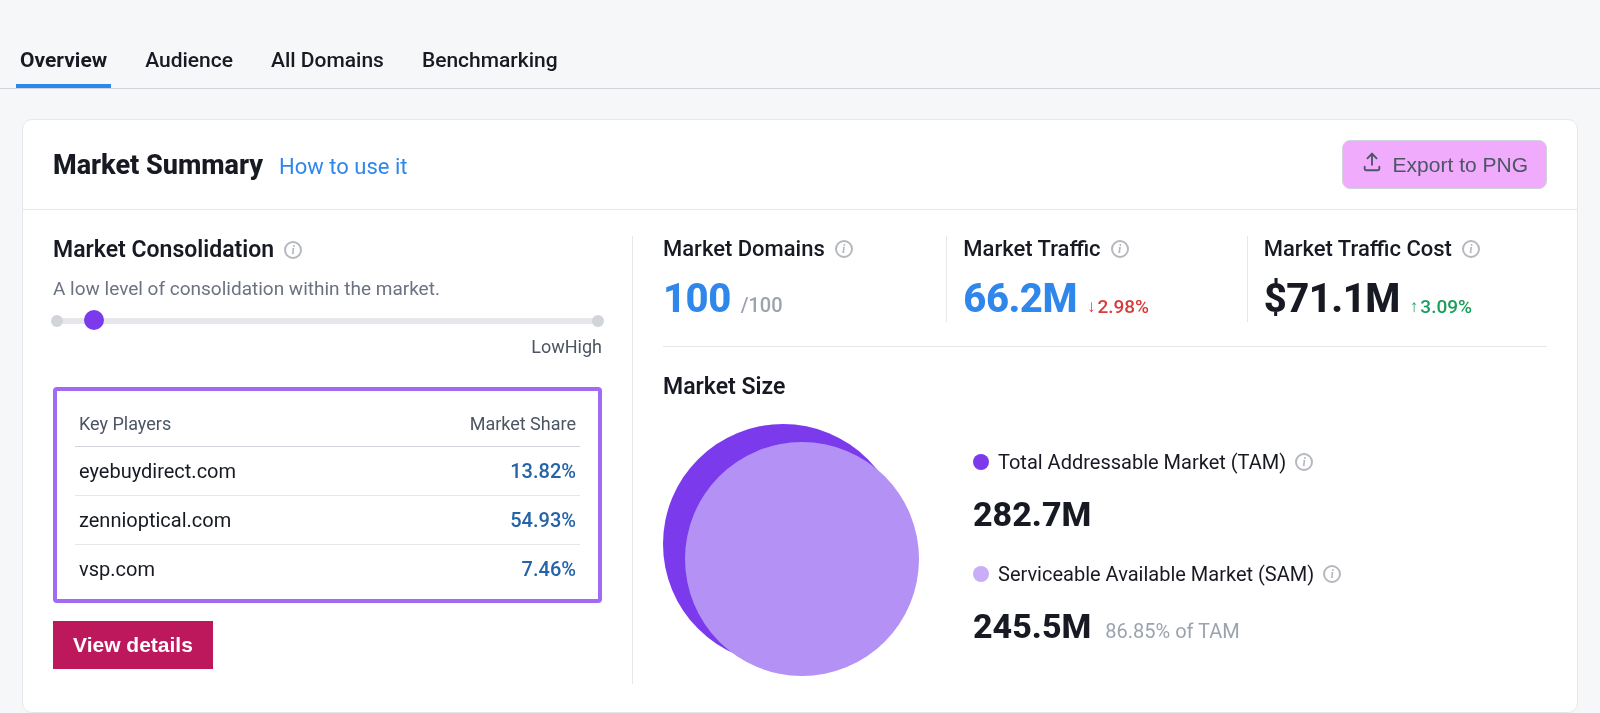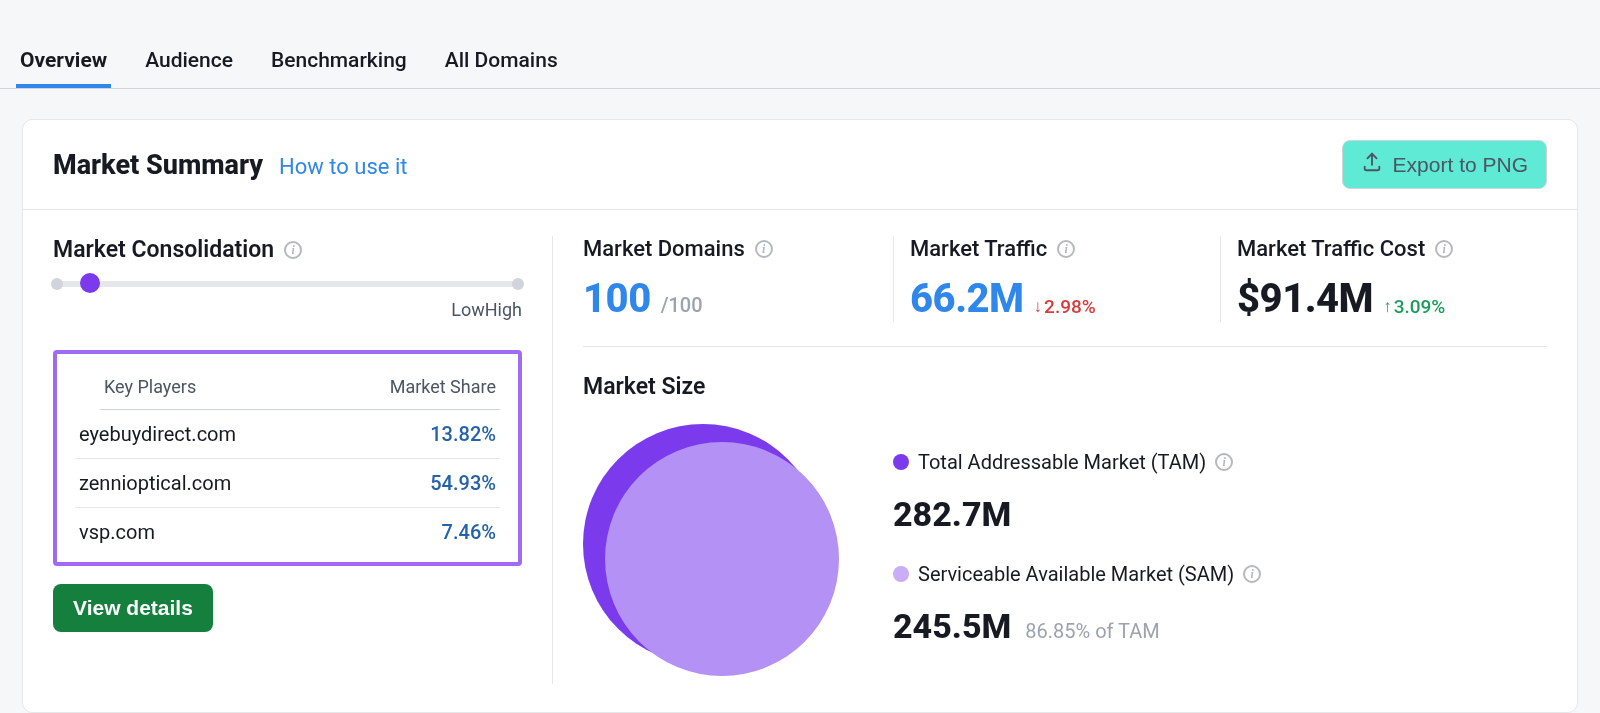--- a/index.html
+++ b/index.html
@@ -63,34 +63,34 @@
     color: #2f86eb;
     cursor: pointer;
   }
   .export-btn {
     display: flex;
     align-items: center;
     gap: 10px;
     font-size: 21px;
     font-weight: 500;
     color: #4b5563;
-    background: #5eead4;
+    background: #f0abfc;
     border: 1px solid #cfd4da;
     border-radius: 8px;
     padding: 10px 18px;
     cursor: pointer;
   }
   .export-btn svg { width: 22px; height: 22px; }
   
   .card-body {
     display: flex;
     padding: 26px 30px 28px 30px;
   }
   .left-col {
-    width: 500px;
+    width: 580px;
     padding-right: 30px;
     border-right: 1px solid #e5e7eb;
   }
   .right-col {
     flex: 1;
     padding-left: 30px;
   }
   .section-title {
     font-size: 23px;
     font-weight: 600;
@@ -160,37 +160,36 @@
     display: flex;
     justify-content: space-between;
     align-items: center;
     font-size: 19px;
     padding: 12px 4px;
   }
   .players-head {
     color: #4b5563;
     font-size: 18px;
     border-bottom: 1px solid #d1d5db;
-    margin-left: 25px;
   }
   .players-row {
     border-bottom: 1px solid #e5e7eb;
     color: #171a22;
     font-size: 20px;
   }
   .players-row:last-child { border-bottom: none; }
   .players-row .share { color: #2563a8; font-weight: 500; }
   .view-details-btn {
     margin-top: 18px;
-    background: #15803d;
+    background: #be185d;
     color: #fff;
     font-size: 21px;
     font-weight: 600;
     border: none;
-    border-radius: 8px;
+    border-radius: 0;
     padding: 12px 20px;
     cursor: pointer;
   }
   
   .metrics-row {
     display: flex;
     border-bottom: 1px solid #e5e7eb;
     padding-bottom: 24px;
   }
   .metric {
@@ -257,22 +256,22 @@
   .legend-value-row { margin-top: 6px; display: flex; align-items: baseline; gap: 14px; }
   .legend-value { font-size: 34px; font-weight: 800; color: #171a22; margin-top: 14px; }
   .legend-sub { font-size: 20px; color: #9ca3af; }
 </style>
 </head>
 <body>
 
 <div class="tabs">
   <div class="tab active">Overview</div>
   <div class="tab">Audience</div>
+  <div class="tab">All Domains</div>
   <div class="tab">Benchmarking</div>
-  <div class="tab">All Domains</div>
 </div>
 
 <div class="card">
   <div class="card-header">
     <div class="card-header-left">
       <div class="card-title">Market Summary</div>
       <div class="howto-link">How to use it</div>
     </div>
     <button class="export-btn">
       <span>
@@ -286,20 +285,21 @@
     </button>
   </div>
 
   <div class="card-body">
 
     <div class="left-col">
       <div class="section-title">
         <span>Market Consolidation</span>
         <span class="info-icon">i</span>
       </div>
+      <div class="consolidation-desc">A low level of consolidation within the market.</div>
 
       <div class="slider-wrap">
         <div class="slider-track">
           <span class="slider-end left"></span>
           <span class="slider-dot"></span>
           <span class="slider-end right"></span>
         </div>
         <div class="slider-labels">
           <span>Low</span>
           <span>High</span>
@@ -352,21 +352,21 @@
                 <span>2.98%</span>
               </span>
           </div>
         </div>
         <div class="metric">
           <div class="metric-title">
             <span>Market Traffic Cost</span>
             <span class="info-icon">i</span>
           </div>
           <div class="metric-value-row">
-            <span class="metric-value black">$91.4M</span>
+            <span class="metric-value black">$71.1M</span>
             <span class="delta up">
                 <span class="arrow">↑</span>
                 <span>3.09%</span>
               </span>
           </div>
         </div>
       </div>
 
       <div class="market-size-title" style="margin-top:26px;">Market Size</div>
       <div class="market-size">

